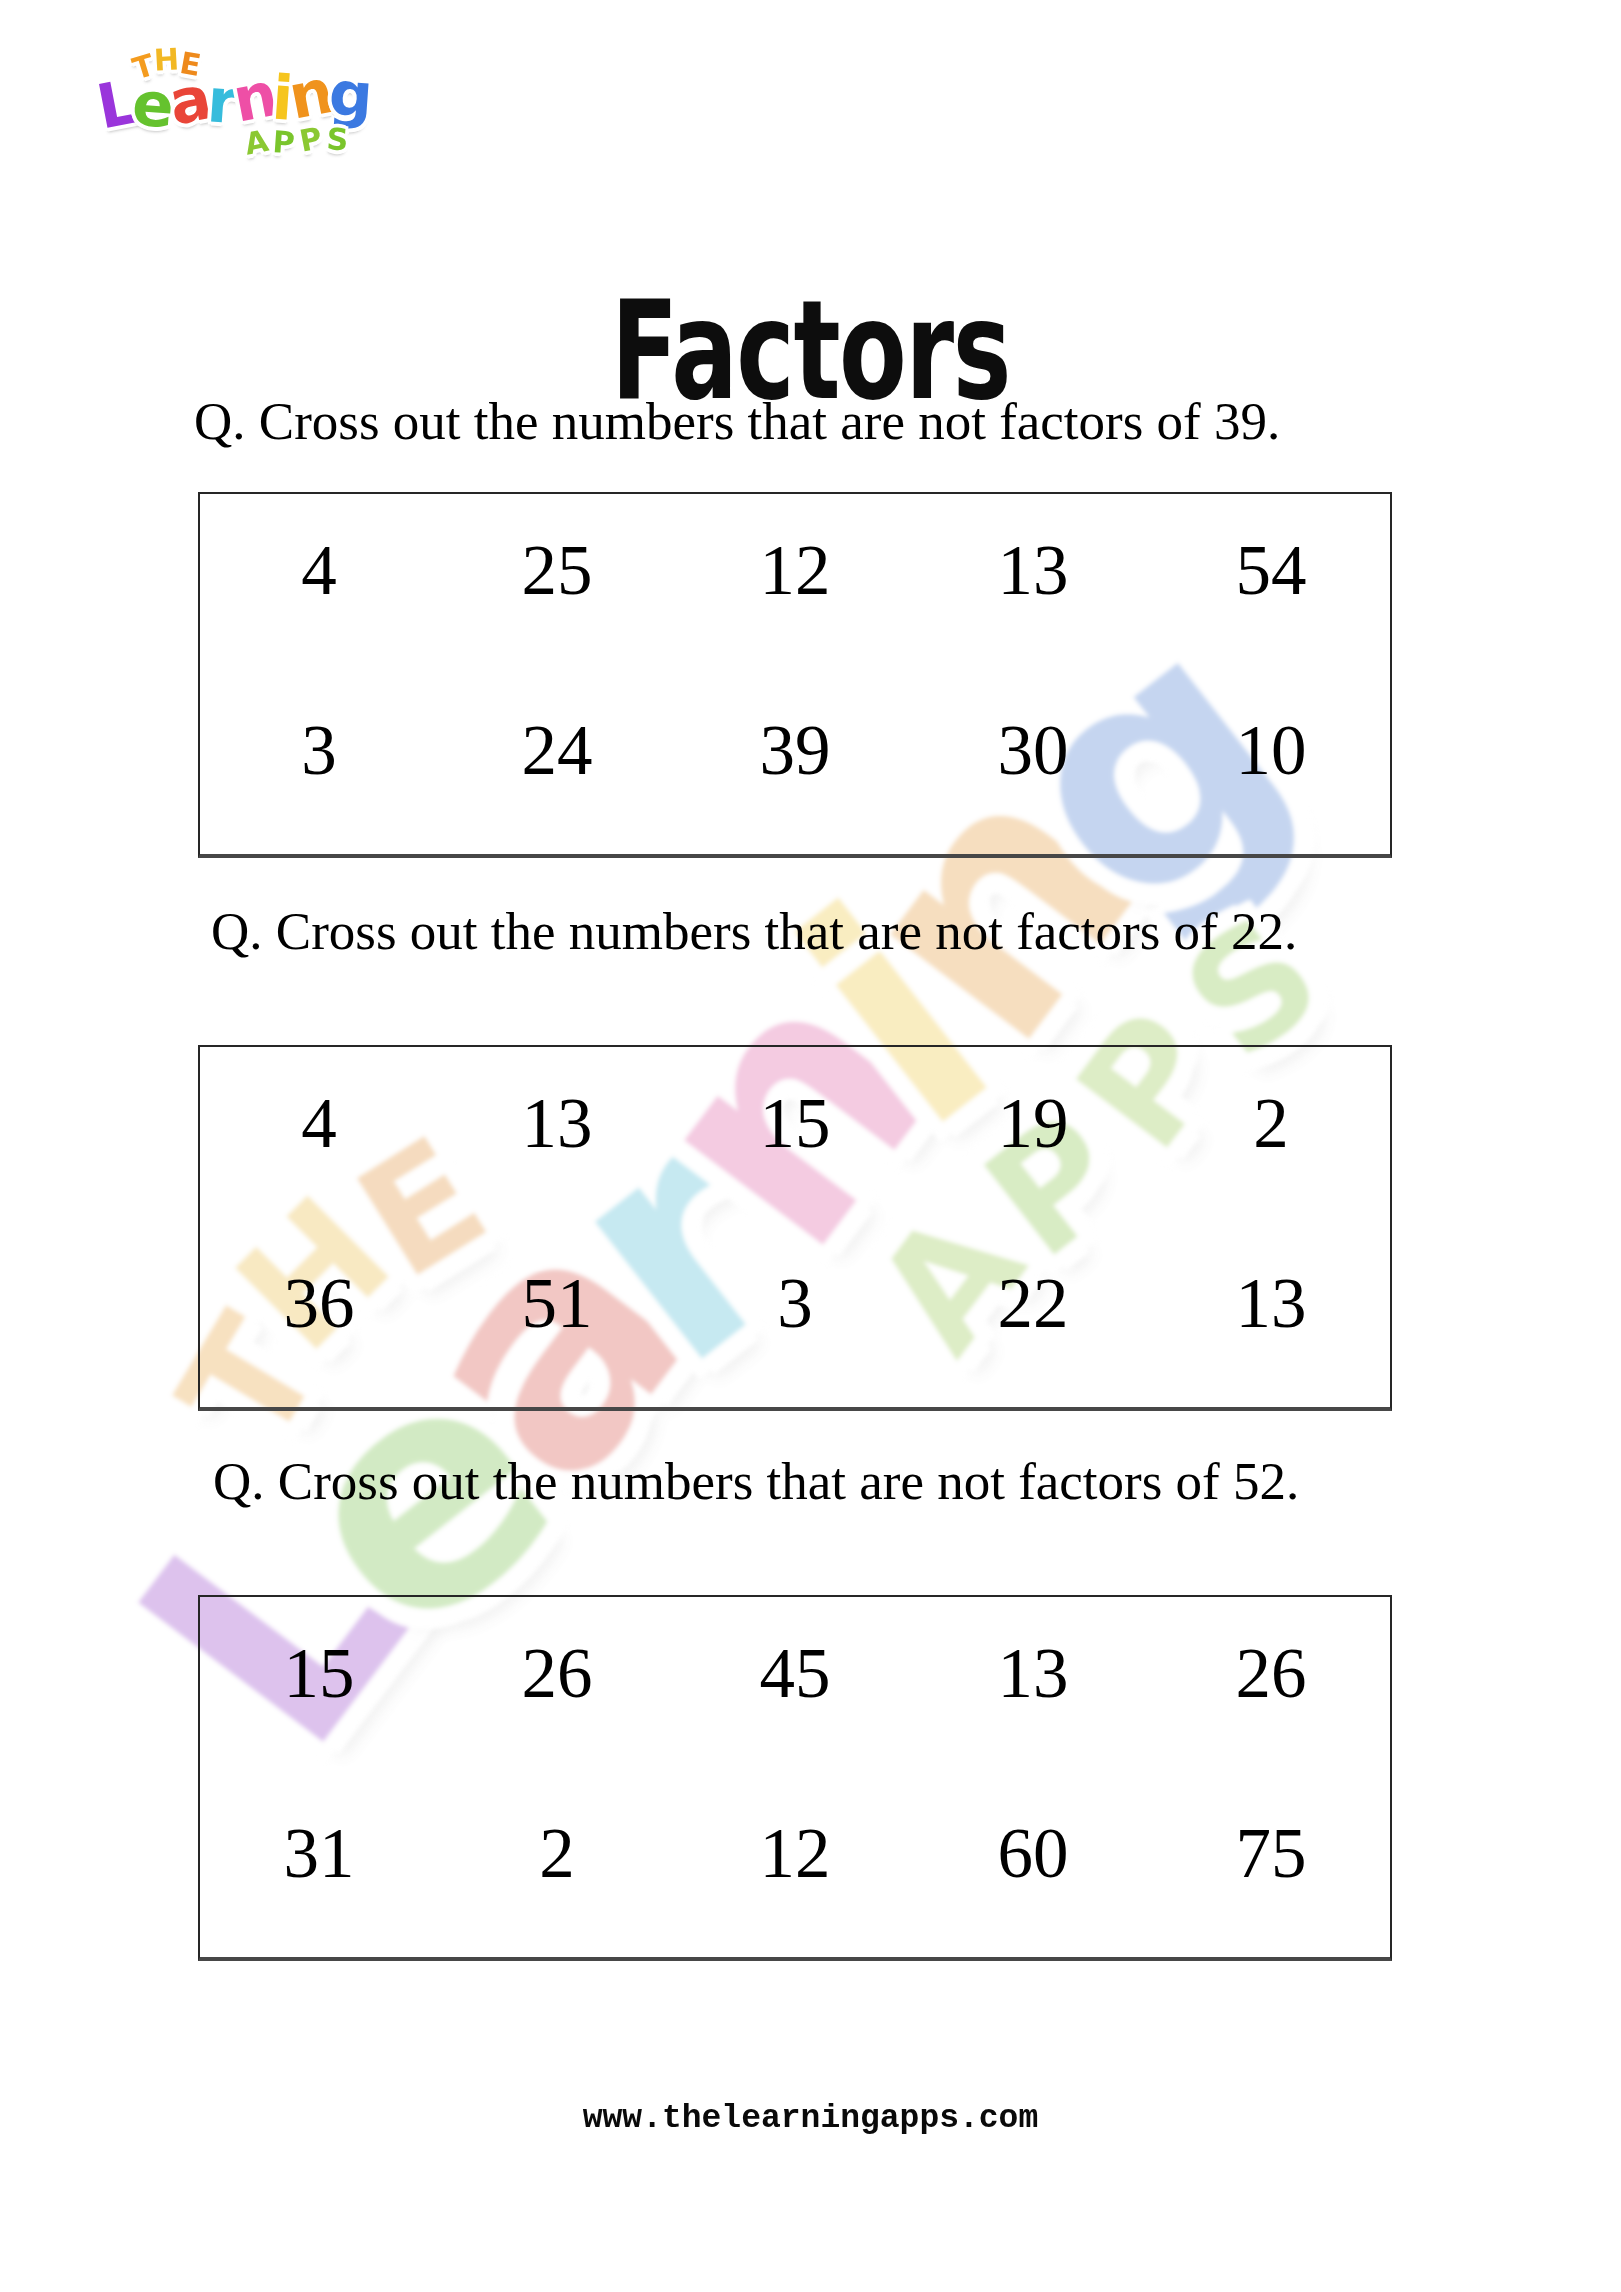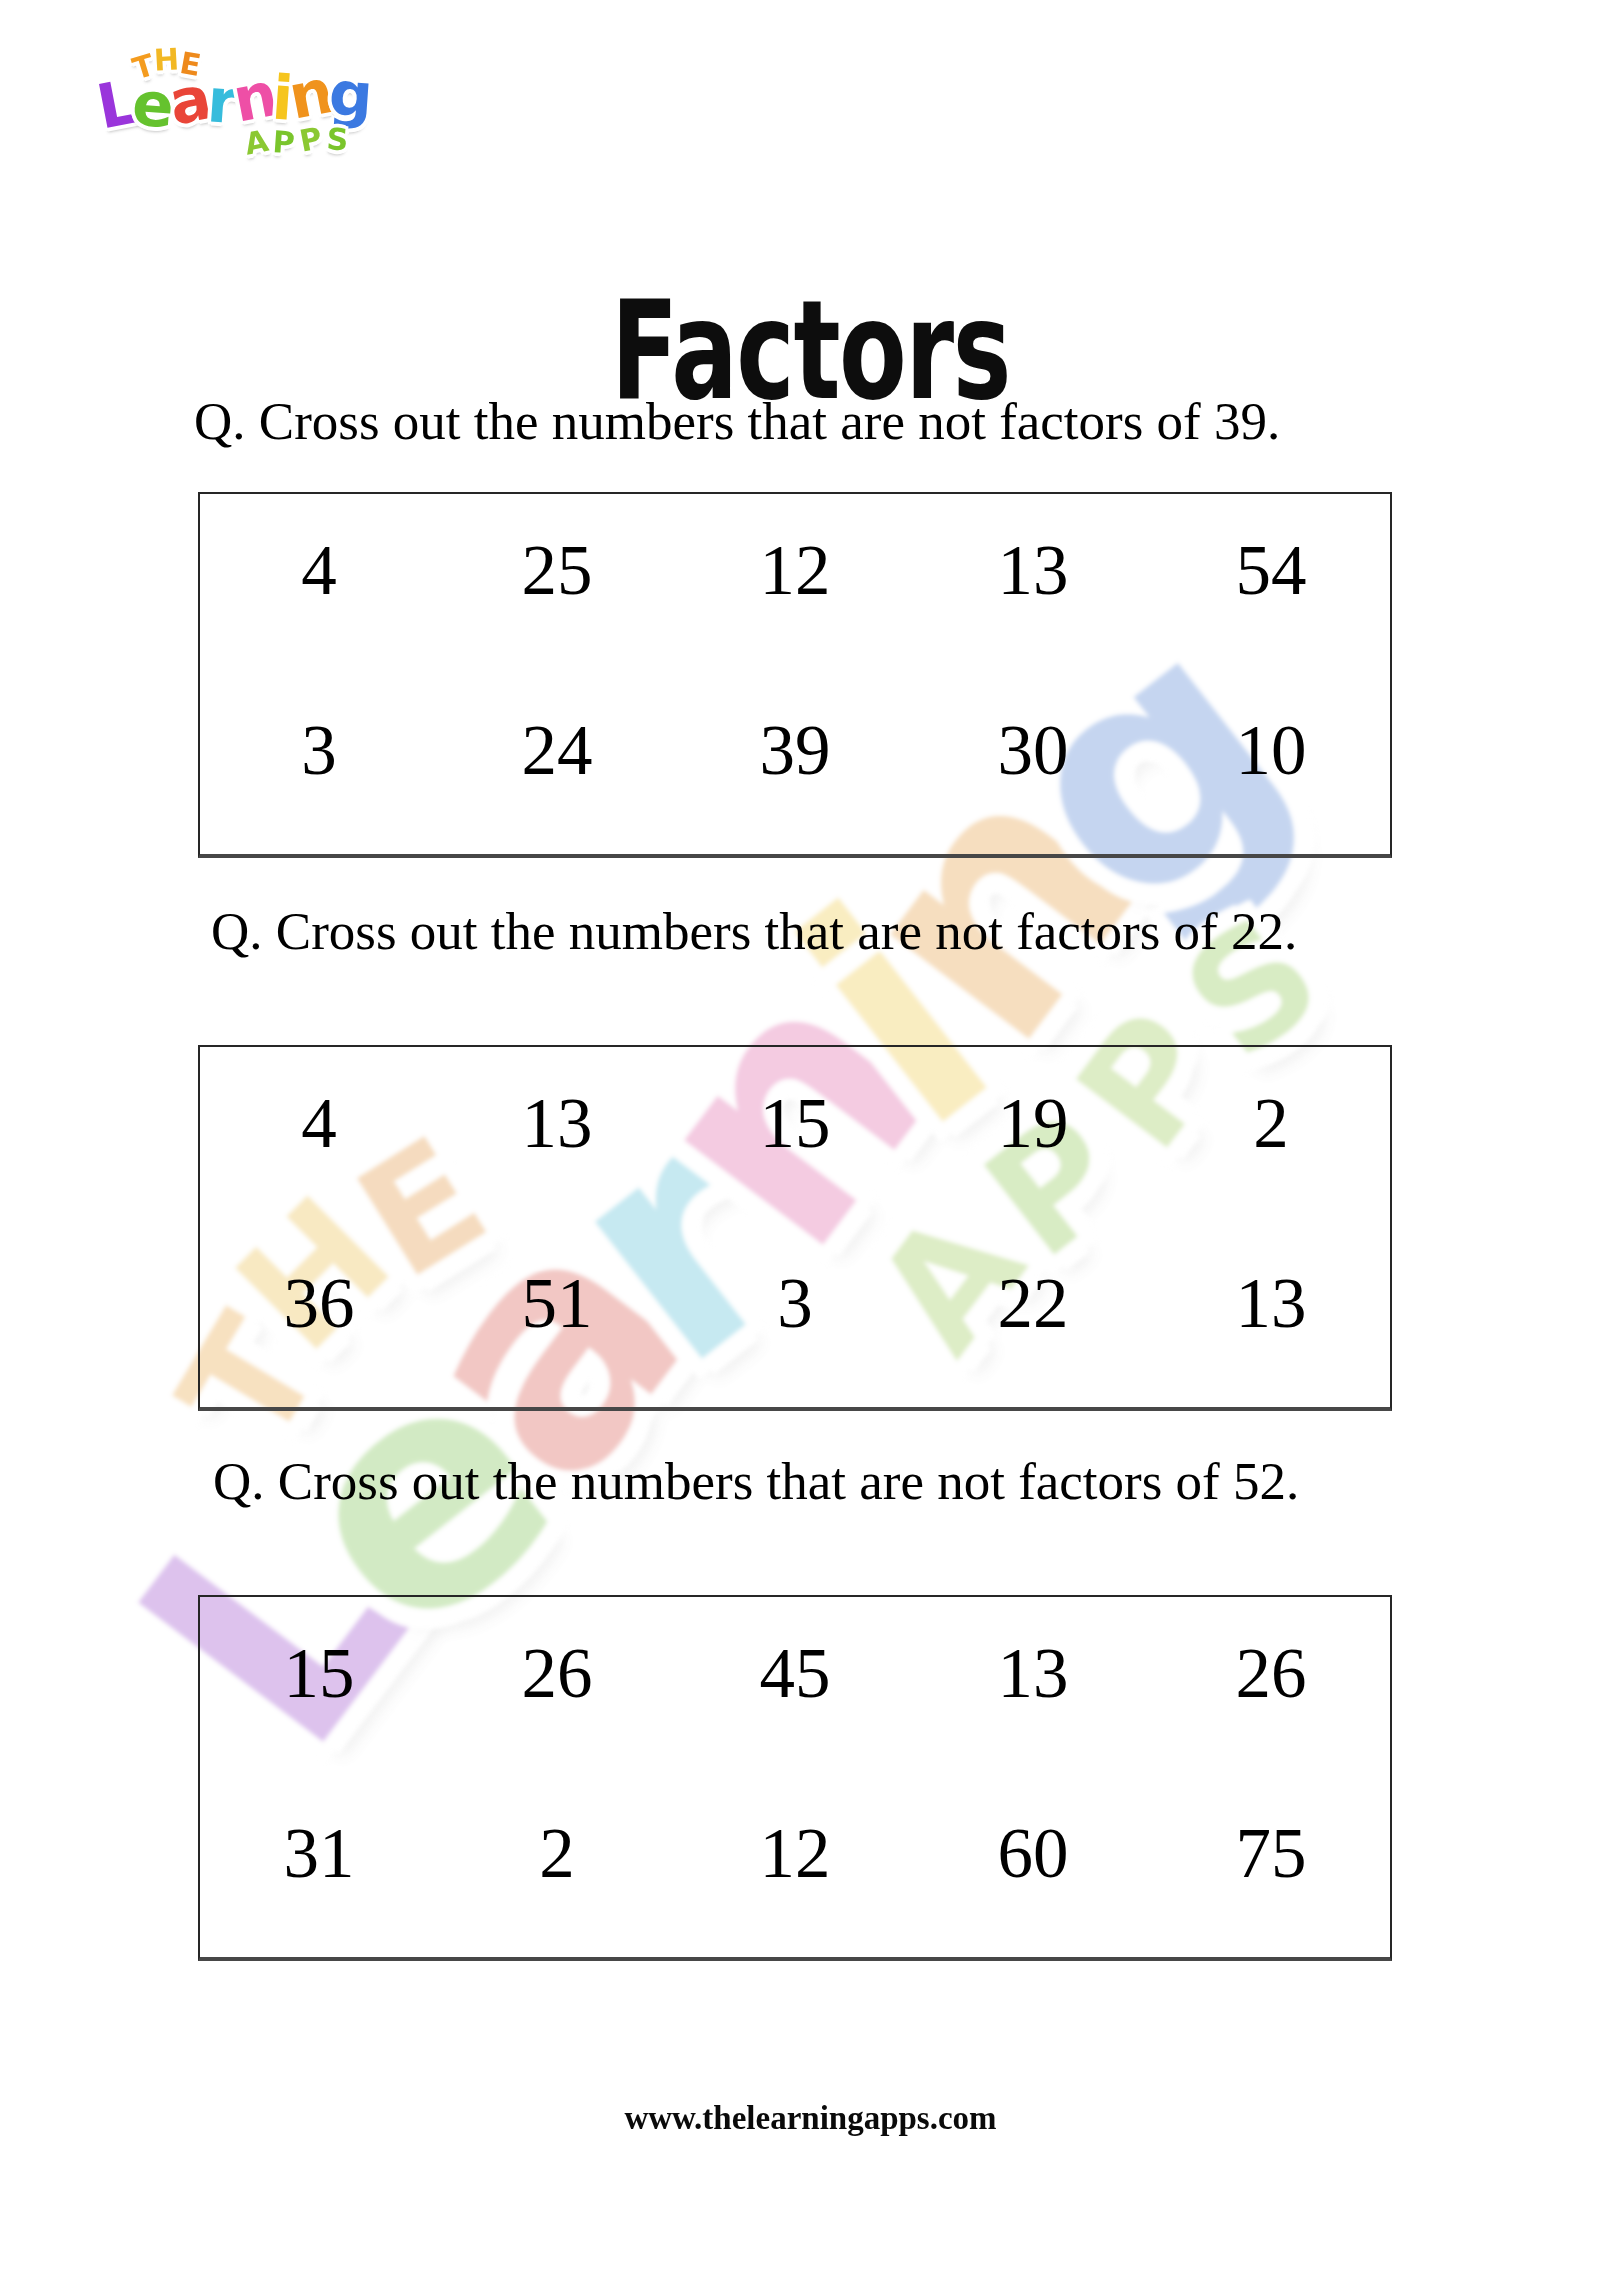--- a/index.html
+++ b/index.html
@@ -63,21 +63,21 @@
   .numbox.b1{top:492px;}
   .numbox.b2{top:1045px;}
   .numbox.b3{top:1595px;}
   .num{
     font-family:"Liberation Serif",serif;font-size:71px;line-height:1;color:#000;
     transform:translateY(-13.7px);
   }
 
   .footer-url{
     position:absolute;top:2100px;left:0;width:100%;text-align:center;
-    font-family:Liberation Serif, serif;font-weight:700;font-size:33px;
+    font-family:Liberation Mono, monospace;font-weight:700;font-size:33px;
     color:#0a0a0a;z-index:1;
   }
 </style>
 </head>
 <body>
 
 <div class="watermark">
     <div class="logo-art">
     <div class="row the bubble">
       <span style="color: rgb(244, 156, 31);">T</span><span style="color: rgb(242, 184, 36);">H</span><span style="color: rgb(238, 138, 28);">E</span>

